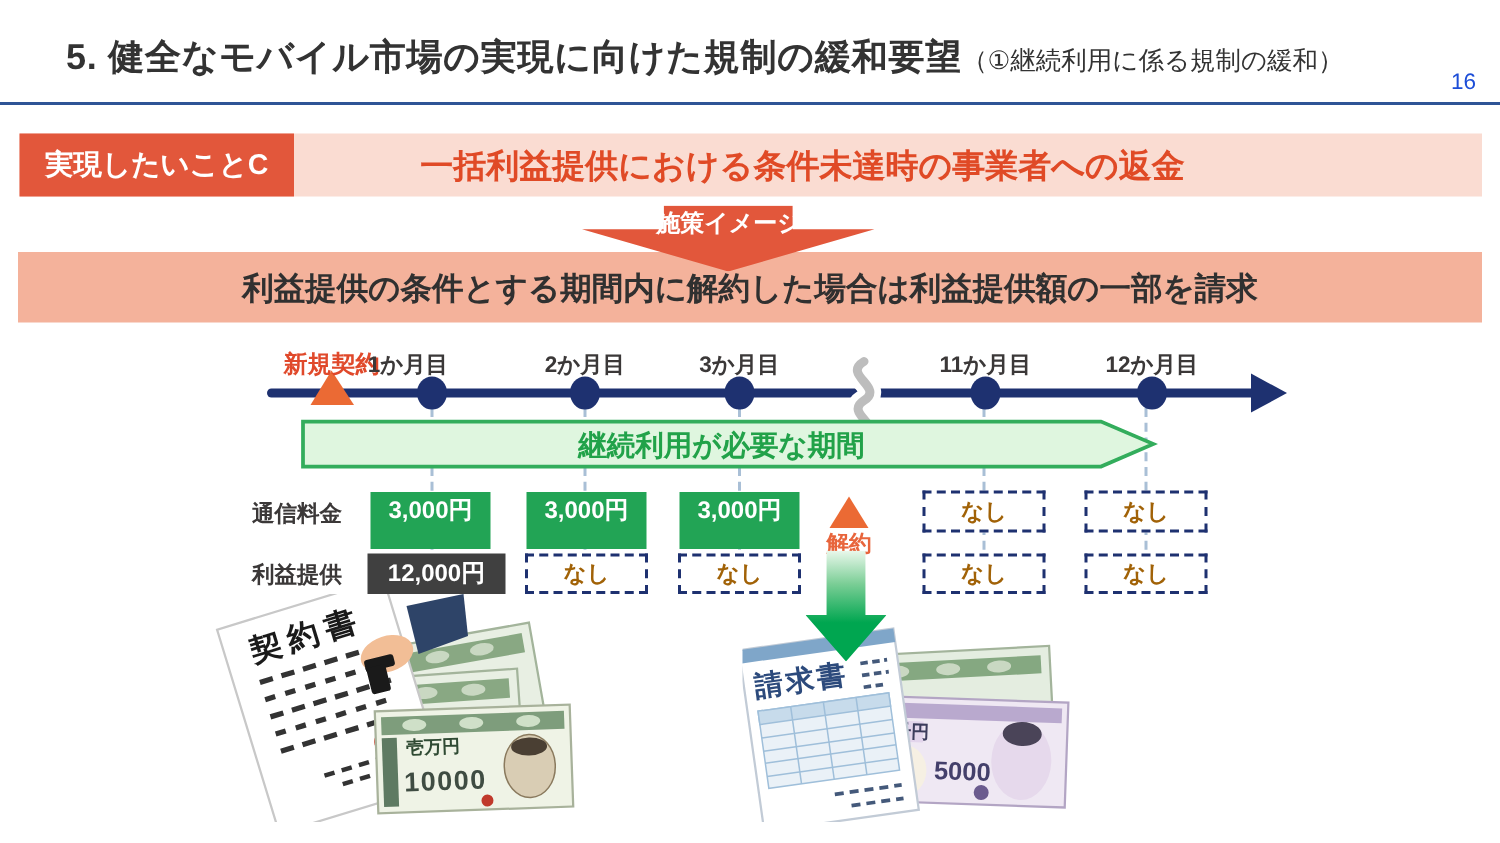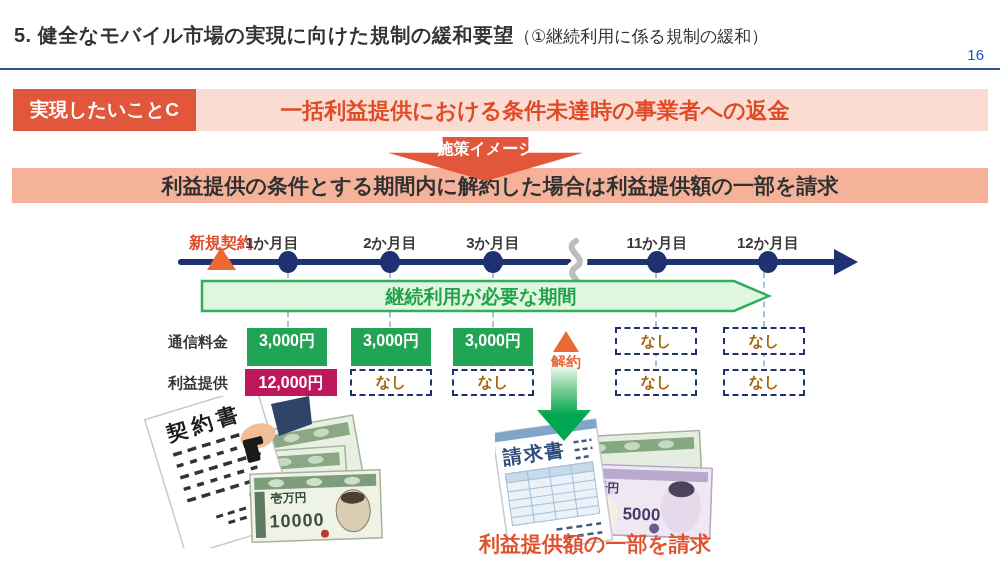--- a/index.html
+++ b/index.html
@@ -1,52 +1,52 @@
 <!DOCTYPE html>
 <html><head>
 <meta charset="utf-8">
 <style>
   html,body{margin:0;padding:0;background:#fff;}
   .slide{position:relative;width:1000px;height:562px;background:#ffffff;overflow:hidden;
          font-family:"Liberation Sans","DejaVu Sans",sans-serif;}
   
   .title-row{position:absolute;left:14px;top:22px;white-space:nowrap;color:#333;}
-  .title-main{font-size:20px;font-weight:bold;letter-spacing:0.5px;}
+  .title-main{font-size:24px;font-weight:bold;letter-spacing:0.5px;margin-left:30px;}
   .title-sub{font-size:17px;font-weight:normal;}
   .page-num{position:absolute;right:16px;top:46px;font-size:15px;color:#1d4ed8;}
   .title-underline{position:absolute;left:0;top:68px;width:1000px;height:2px;background:#2F5496;}
   
   .band{position:absolute;left:13px;top:89px;width:975px;height:42px;background:#FADCD2;}
   .want-label{position:absolute;left:13px;top:89px;width:183px;height:42px;background:#E2573B;
               color:#fff;font-size:19px;font-weight:bold;display:flex;align-items:center;justify-content:center;}
   .headline{position:absolute;left:535px;top:89px;height:44px;transform:translateX(-50%);
             display:flex;align-items:center;color:#E04A26;font-size:22px;font-weight:bold;white-space:nowrap;}
   
   .policy-arrow{position:absolute;left:388px;top:137px;width:195px;height:44px;background:#E2573B;
     clip-path:polygon(28% 0,72% 0,72% 36%,100% 36%,50% 100%,0 36%,28% 36%);z-index:3;}
   .policy-arrow-label{position:absolute;left:486px;top:139px;transform:translateX(-50%);
     color:#fff;font-size:16px;font-weight:bold;z-index:4;white-space:nowrap;}
   
-  .banner{position:absolute;left:12px;top:168px;width:976px;height:35px;background:#F4B29B;
+  .banner{position:absolute;left:12px;top:168px;width:976px;height:47px;background:#F4B29B;
           display:flex;align-items:center;justify-content:center;font-size:21px;font-weight:bold;color:#303030;}
   
   .timeline-svg{position:absolute;left:170px;top:230px;z-index:1;}
   .m-label{position:absolute;top:234px;transform:translateX(-50%);font-size:15px;font-weight:bold;
            color:#3B3838;white-space:nowrap;z-index:2;}
   .start-label{position:absolute;left:221px;top:233px;transform:translateX(-50%);font-size:16px;
            font-weight:bold;color:#E0492B;white-space:nowrap;z-index:2;}
   .period-svg{position:absolute;left:200px;top:279px;z-index:2;}
   .period-label{position:absolute;left:481px;top:284px;transform:translateX(-50%);font-size:19px;
            font-weight:bold;color:#21A249;z-index:3;white-space:nowrap;}
   .conn{position:absolute;top:272px;height:124px;width:0;border-left:2px dashed #A9BFD6;z-index:0;}
   
   .row-label{position:absolute;left:168px;font-size:15px;font-weight:bold;color:#3B3838;z-index:2;white-space:nowrap;}
   .cash{position:absolute;height:38px;line-height:26px;text-align:center;background:#22A455;color:#fff;
         font-size:16px;font-weight:bold;z-index:2;}
-  .benefit{position:absolute;height:27px;line-height:27px;text-align:center;background:#be185d;color:#fff;
+  .benefit{position:absolute;height:27px;line-height:27px;text-align:center;background:#404040;color:#fff;
         font-size:16px;font-weight:bold;z-index:2;}
   .none-box{position:absolute;background:#fff;border:2px dashed #1E3170;color:#a16207;box-sizing:border-box;
         font-size:15px;font-weight:bold;display:flex;align-items:center;justify-content:center;z-index:2;}
   .cancel-tri{position:absolute;left:553px;top:331px;width:0;height:0;border-left:13px solid transparent;
         border-right:13px solid transparent;border-bottom:21px solid #EB6A34;z-index:2;}
   .cancel-label{position:absolute;left:566px;top:353px;transform:translateX(-50%);color:#E8653C;
         font-size:15px;font-weight:bold;z-index:2;white-space:nowrap;}
   .big-arrow{position:absolute;left:537px;top:367px;width:54px;height:74px;z-index:5;
         background:linear-gradient(180deg,#EAF8EC 0%,#7BCE96 30%,#00A650 65%);
         clip-path:polygon(26% 0,74% 0,74% 58%,100% 58%,50% 100%,0 58%,26% 58%);}
@@ -214,15 +214,14 @@
       <line x1="78" y1="50" x2="78" y2="102" stroke="#9FBFDA"></line>
       <line x1="12" y1="68" x2="100" y2="68" stroke="#9FBFDA"></line>
       <line x1="12" y1="77" x2="100" y2="77" stroke="#9FBFDA"></line>
       <line x1="12" y1="85" x2="100" y2="85" stroke="#9FBFDA"></line>
       <line x1="12" y1="94" x2="100" y2="94" stroke="#9FBFDA"></line>
       <line x1="55" y1="112" x2="100" y2="112" stroke="#44597A" stroke-width="2.5" stroke-dasharray="6 4"></line>
       <line x1="65" y1="121" x2="100" y2="121" stroke="#44597A" stroke-width="2.5" stroke-dasharray="6 4"></line>
     </g>
   </svg>
 
-  <div class="caption">利益提供額の一部を請求</div>
 
 </div>
 
 </body></html>

